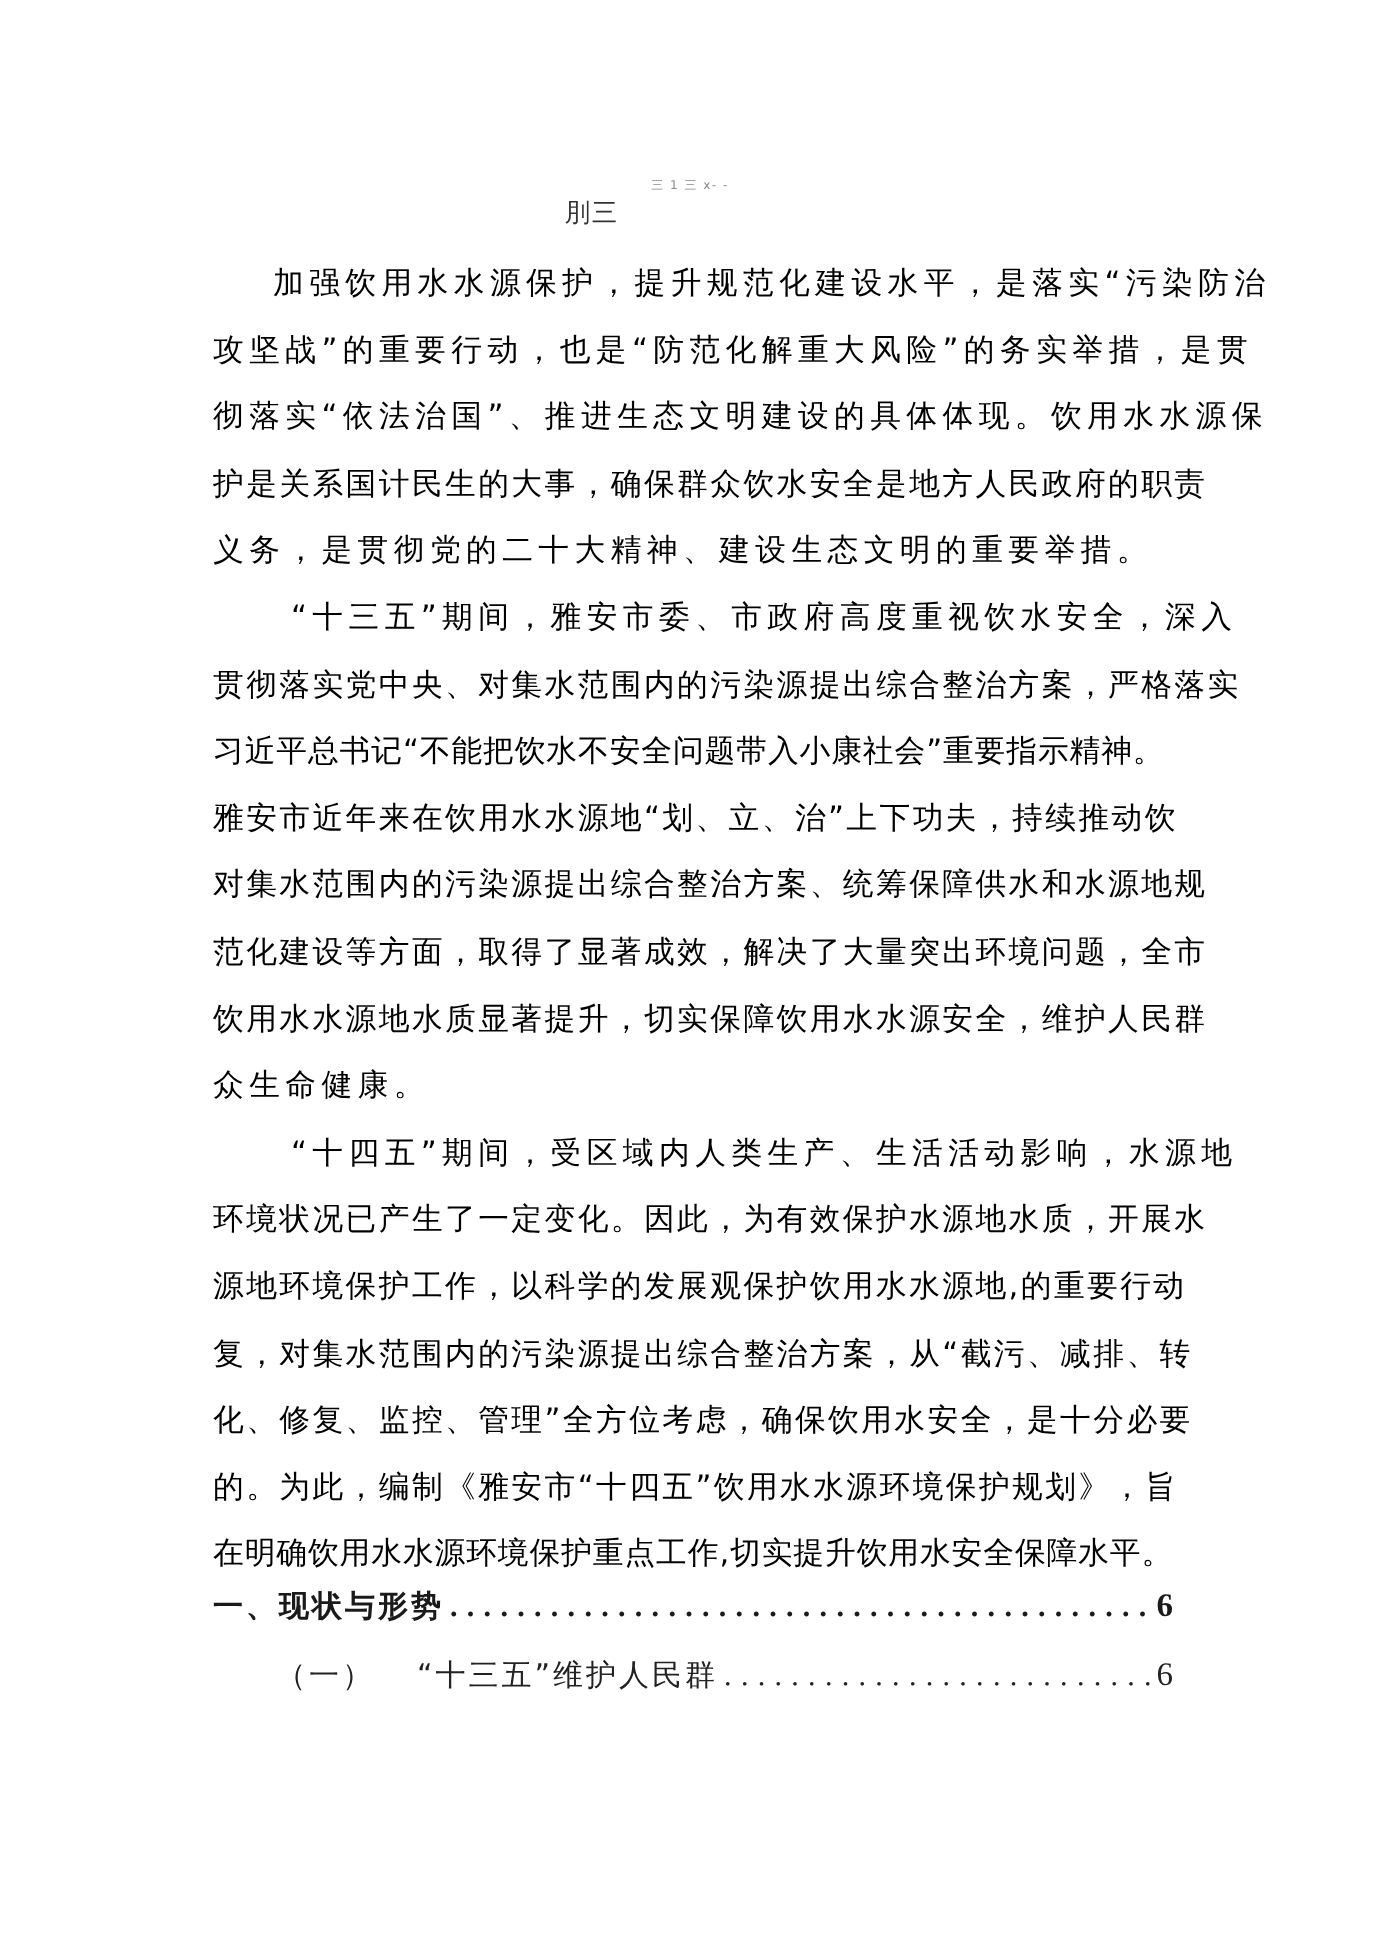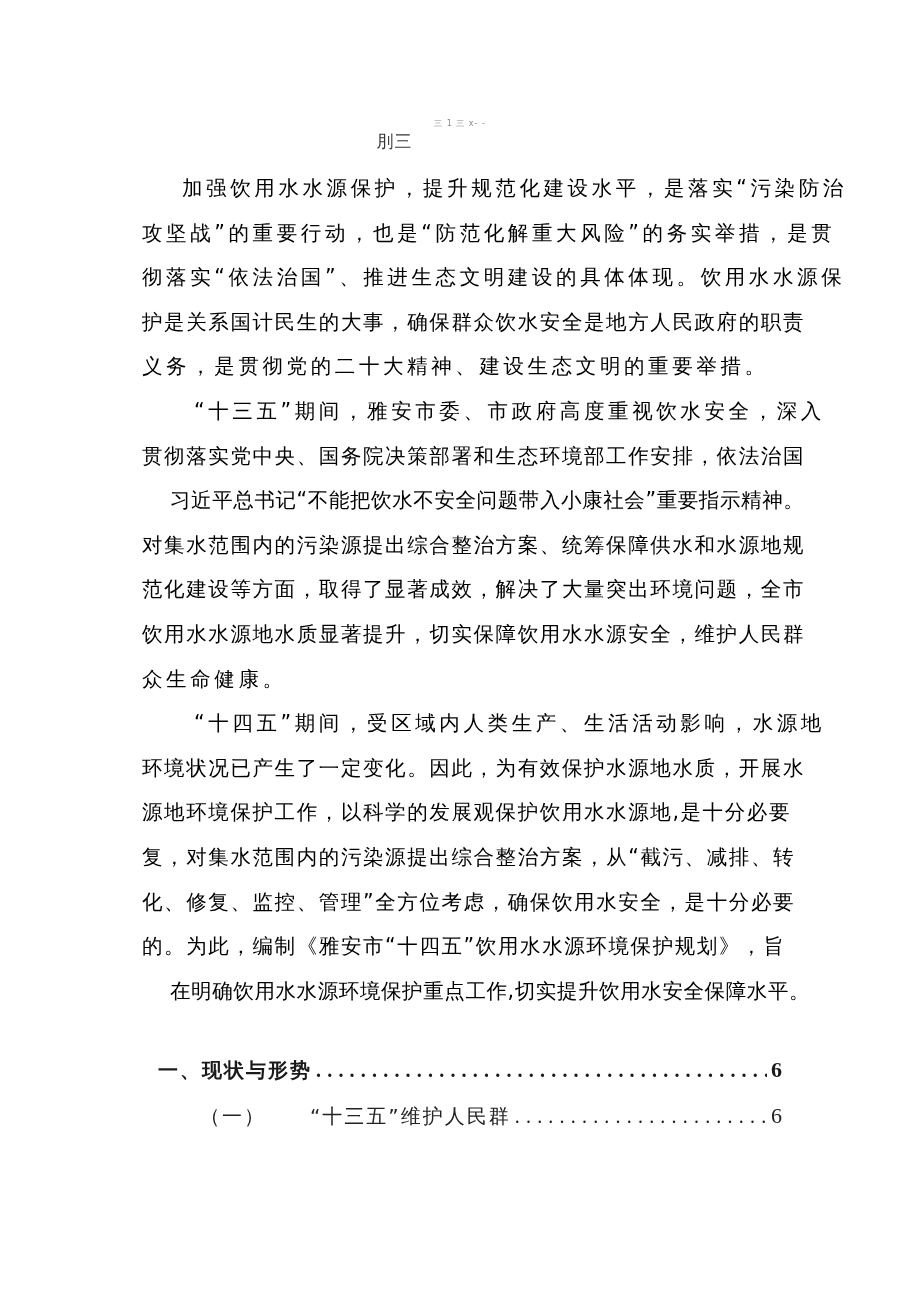--- a/index.html
+++ b/index.html
@@ -61,21 +61,21 @@
       word-break: break-all;
     }
     .para .line {
       display: block;
       white-space: nowrap;
       height: 44.6px;
     }
     .para .line.indent1 { padding-left: 40px; }
     .para .line.indent2 { padding-left: 52px; }
     .para .line.tight { letter-spacing: 1.6px; }
-    .para .line.tighter { letter-spacing: 0.6px; margin-left: 28px; }
+    .para .line.tighter { letter-spacing: 0.6px; }
     .toc {
       position: absolute;
       left: 142px;
       top: 1057px;
       width: 640px;
     }
     .toc-row {
       display: flex;
       align-items: baseline;
       height: 46px;
@@ -86,21 +86,21 @@
       font-size: 20px;
       font-weight: bold;
       letter-spacing: 2px;
     }
     .toc-row.level2 {
       font-size: 20px;
       padding-left: 42px;
       letter-spacing: 2px;
       color: #222;
     }
-    .toc-label { white-space: nowrap; margin-left: 16px; }
+    .toc-label { white-space: nowrap; }
     .toc-sub-num { margin-right: 28px; }
     .toc-leader {
       flex: 1;
       overflow: hidden;
       white-space: nowrap;
       margin: 0 4px;
       letter-spacing: 6.2px;
       font-family: "Liberation Serif", serif;
     }
     .toc-row.level1 .toc-leader { font-weight: bold; }
@@ -124,32 +124,33 @@
     <p class="para">
       <span class="line indent1">加强饮用水水源保护，提升规范化建设水平，是落实“污染防治</span>
       <span class="line">攻坚战”的重要行动，也是“防范化解重大风险”的务实举措，是贯</span>
       <span class="line">彻落实“依法治国”、推进生态文明建设的具体体现。饮用水水源保</span>
       <span class="line tight">护是关系国计民生的大事，确保群众饮水安全是地方人民政府的职责</span>
       <span class="line">义务，是贯彻党的二十大精神、建设生态文明的重要举措。</span>
     </p>
 
     <p class="para">
       <span class="line indent2">“十三五”期间，雅安市委、市政府高度重视饮水安全，深入</span>
-      <span class="line tight">贯彻落实党中央、国务院决策部署和生态环境部工作安排，依法治国</span>
+      <span class="line tight">贯彻落实党中央、对集水范围内的污染源提出综合整治方案，严格落实</span>
       <span class="line tighter">习近平总书记“不能把饮水不安全问题带入小康社会”重要指示精神。</span>
+      <span class="line tight">雅安市近年来在饮用水水源地“划、立、治”上下功夫，持续推动饮</span>
       <span class="line tight">对集水范围内的污染源提出综合整治方案、统筹保障供水和水源地规</span>
       <span class="line tight">范化建设等方面，取得了显著成效，解决了大量突出环境问题，全市</span>
       <span class="line tight">饮用水水源地水质显著提升，切实保障饮用水水源安全，维护人民群</span>
       <span class="line">众生命健康。</span>
     </p>
 
     <p class="para">
       <span class="line indent2">“十四五”期间，受区域内人类生产、生活活动影响，水源地</span>
       <span class="line tight">环境状况已产生了一定变化。因此，为有效保护水源地水质，开展水</span>
-      <span class="line tight">源地环境保护工作，以科学的发展观保护饮用水水源地,是十分必要</span>
+      <span class="line tight">源地环境保护工作，以科学的发展观保护饮用水水源地,的重要行动</span>
       <span class="line tight">复，对集水范围内的污染源提出综合整治方案，从“截污、减排、转</span>
       <span class="line tight">化、修复、监控、管理”全方位考虑，确保饮用水安全，是十分必要</span>
       <span class="line tight">的。为此，编制《雅安市“十四五”饮用水水源环境保护规划》，旨</span>
       <span class="line tighter">在明确饮用水水源环境保护重点工作,切实提升饮用水安全保障水平。</span>
     </p>
 
   </div>
 
   <div class="toc">
     <div class="toc-row level1">

